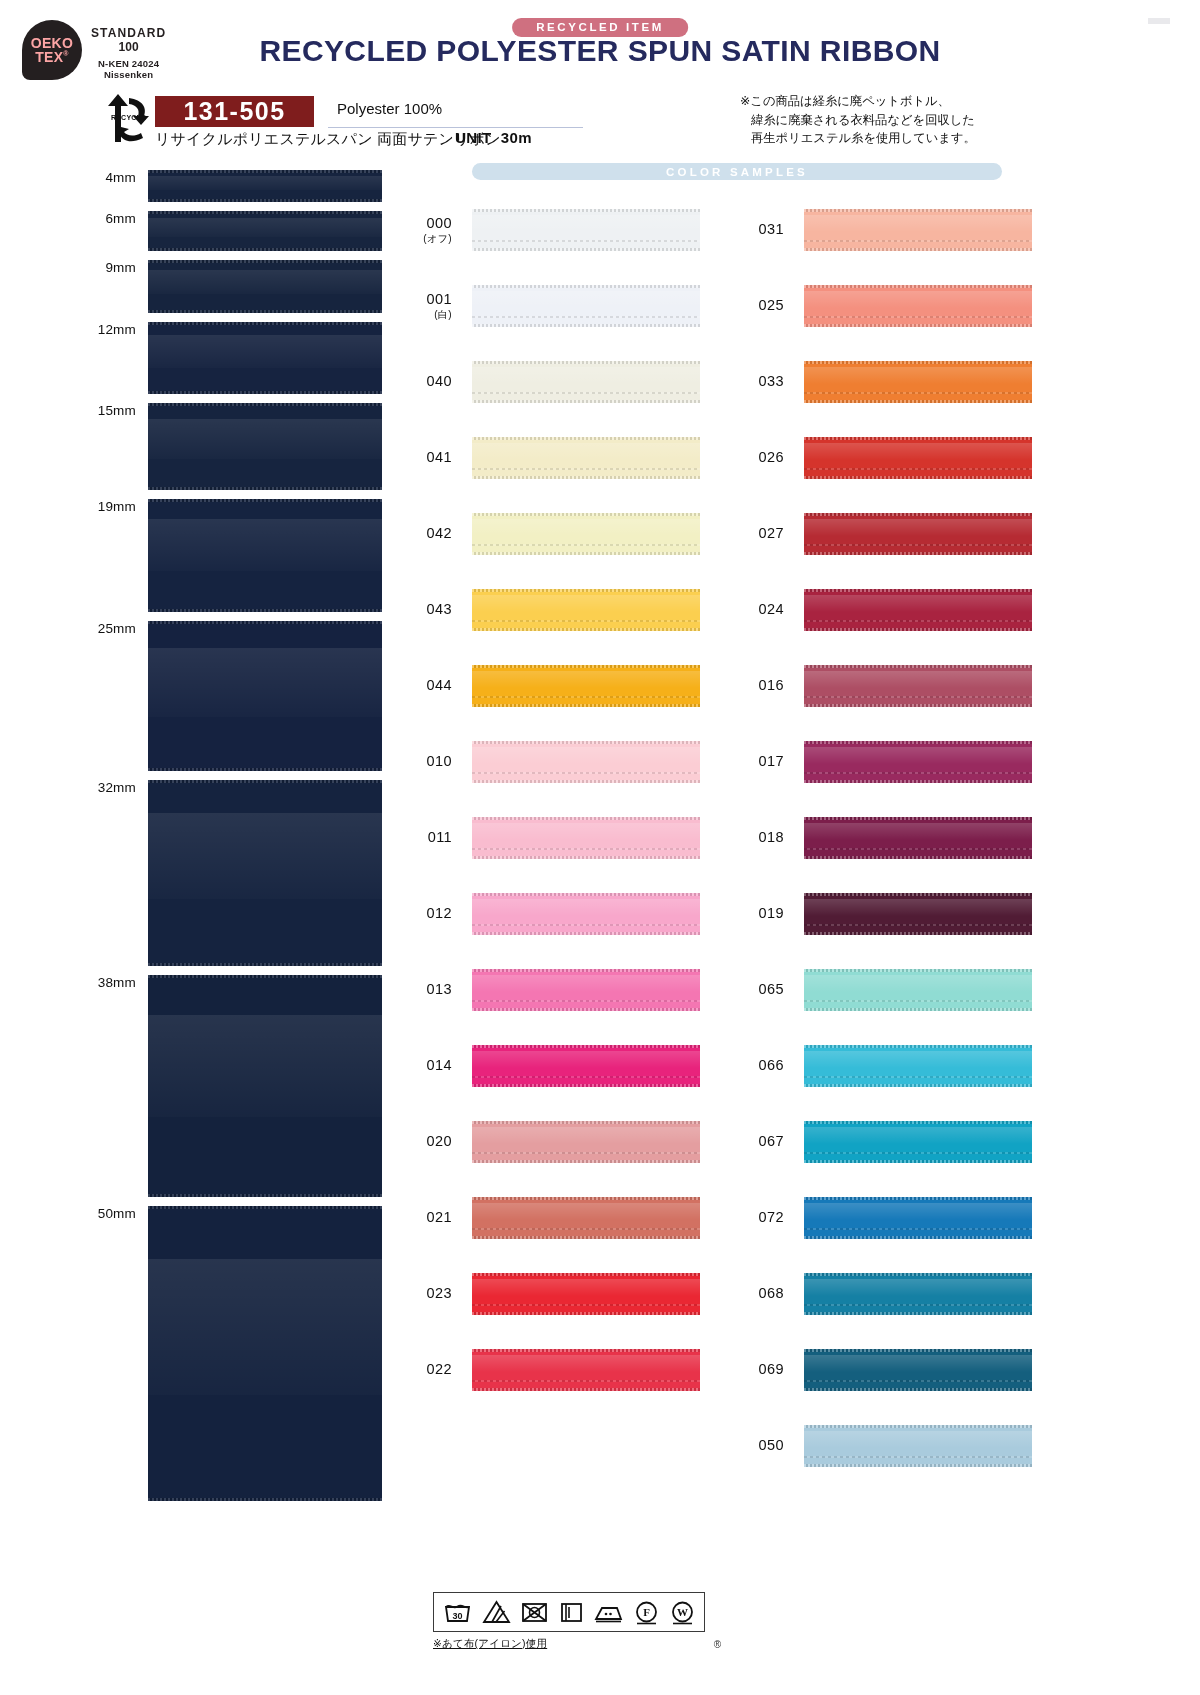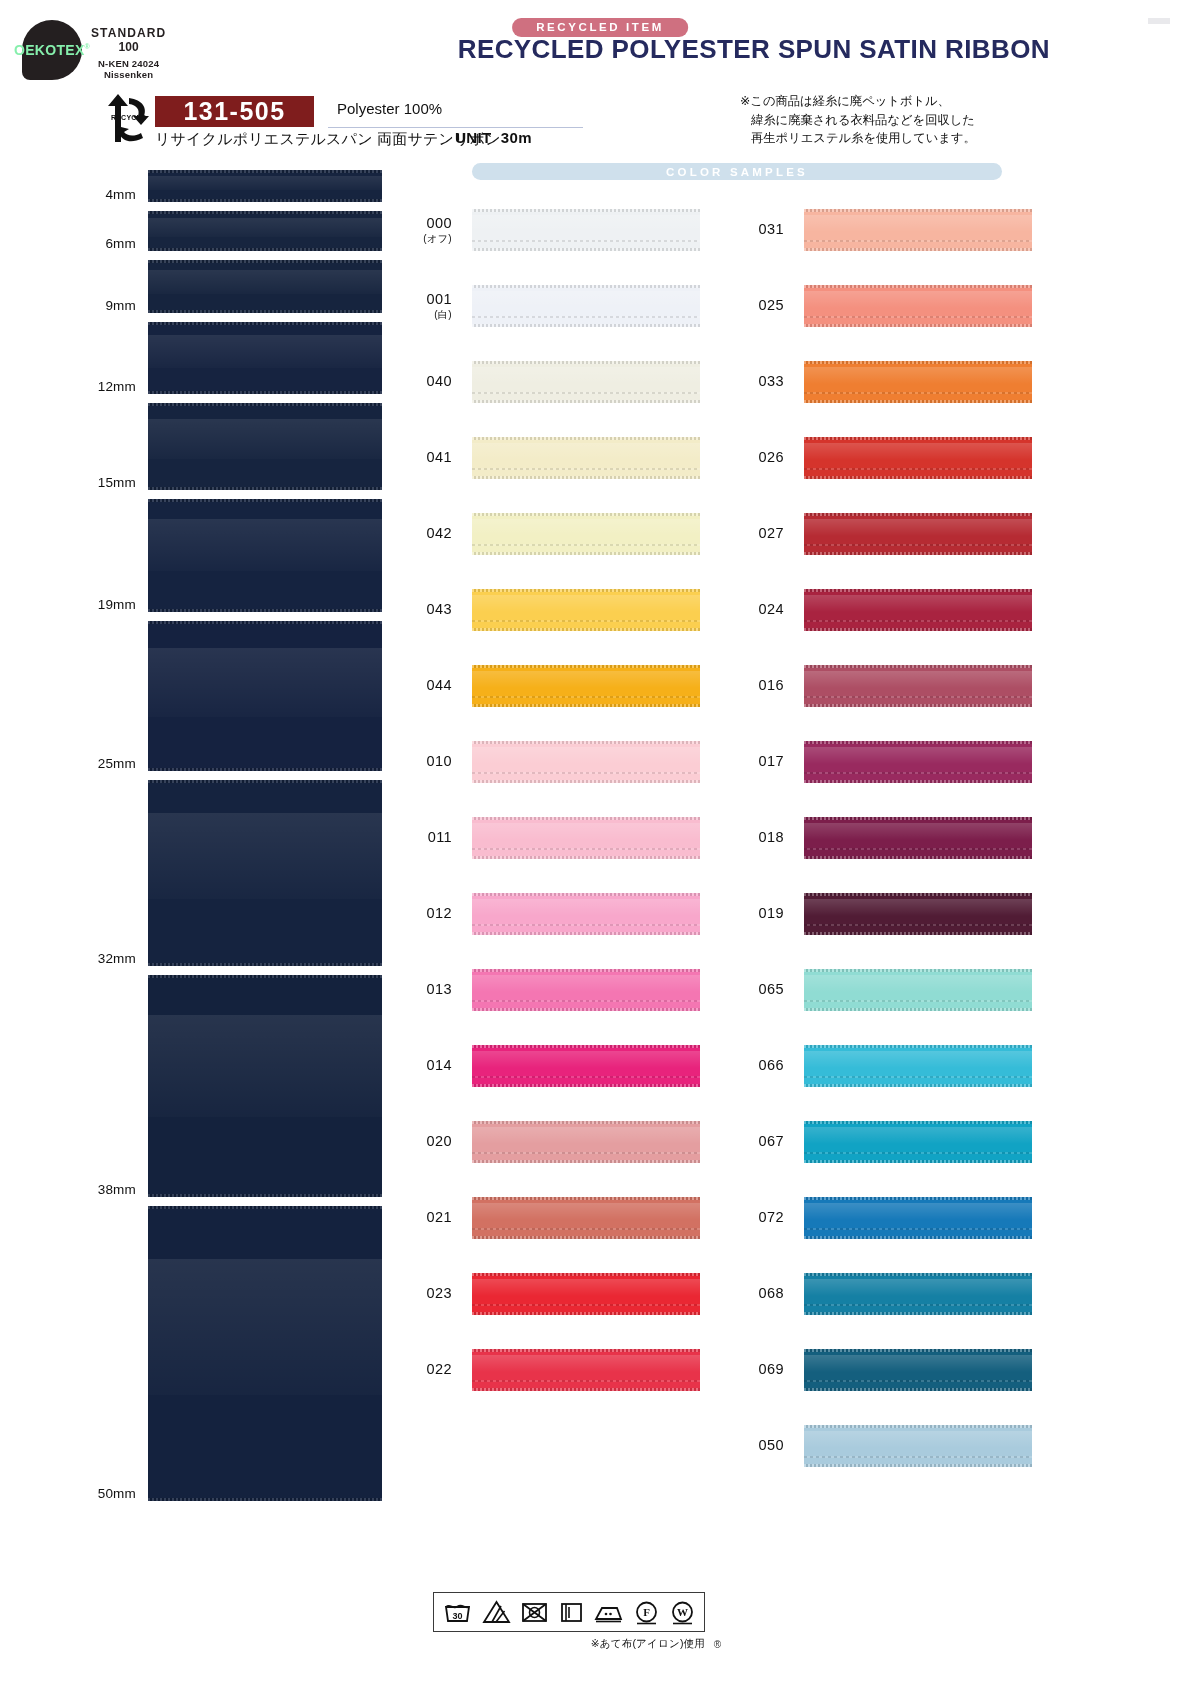--- a/index.html
+++ b/index.html
@@ -10,43 +10,43 @@
     color: #1a1a1a;
     overflow: hidden;
   }
   .page { position: relative; width: 1200px; height: 1695px; }
 
   
   .oeko-wrap { position: absolute; left: 22px; top: 20px; display: flex; align-items: flex-start; }
   .oeko-mark {
     width: 60px; height: 60px; background: #241f20;
     border-radius: 50% 50% 50% 8px;
-    display: flex; flex-direction: row; align-items: center; justify-content: center;
-    color: #86efac; line-height: 1.0;
+    display: flex; flex-direction: column; align-items: center; justify-content: center;
+    color: #fca5a5; line-height: 1.0;
   }
   .oeko-mark .l1 { font-size: 14px; font-weight: bold; letter-spacing: .3px; }
   .oeko-mark .l2 { font-size: 14px; font-weight: bold; letter-spacing: .3px; }
   .oeko-mark .l2 sup { font-size: 7px; vertical-align: super; }
   .oeko-txt { margin-left: 9px; padding-top: 6px; text-align: center; }
   .oeko-txt .std { font-size: 12px; font-weight: bold; letter-spacing: 1.1px; color: #241f20; }
   .oeko-txt .hundred { font-size: 12px; font-weight: bold; color: #241f20; }
   .oeko-txt .nken { font-size: 9.5px; font-weight: bold; color: #241f20; margin-top: 4px; letter-spacing: .2px; }
   .oeko-txt .nissen { font-size: 9.5px; font-weight: bold; color: #241f20; letter-spacing: .2px; }
 
   
   .recycled-pill {
     position: absolute; left: 50%; transform: translateX(-50%); top: 18px;
     background: #cf7080; color: #ffffff;
     font-size: 11.5px; font-weight: bold; letter-spacing: 2.6px;
     padding: 3px 24px 4px; border-radius: 9px;
   }
   .main-title {
     position: absolute; left: 50%; transform: translateX(-50%); top: 34px;
-    width: 900px; text-align: right;
-    font-size: 26px; font-weight: bold; letter-spacing: .4px;
+    width: 900px; text-align: center;
+    font-size: 30px; font-weight: bold; letter-spacing: .4px;
     color: #252a5e; white-space: nowrap;
   }
 
   
   .recycle-icon { position: absolute; left: 103px; top: 92px; width: 48px; height: 56px; }
   .recycle-icon .lbl {
     position: absolute; left: 8px; top: 22px; font-size: 7px; font-weight: bold;
     letter-spacing: .2px; color: #111;
   }
 
@@ -88,21 +88,21 @@
     position: absolute; left: 472px; top: 163px; width: 530px; height: 17px;
     background: #cfe0ec; border-radius: 9px;
     display: flex; align-items: center; justify-content: center;
   }
   .cs-bar span {
     color: #ffffff; font-size: 11.5px; font-weight: bold; letter-spacing: 3.2px;
   }
 
   
   .width-col { position: absolute; left: 0px; top: 170px; width: 400px; }
-  .wrow { position: relative; display: flex; align-items: flex-end; margin-bottom: 9px; }
+  .wrow { position: relative; display: flex; align-items: flex-start; margin-bottom: 9px; }
   .wrow .wlabel {
     width: 148px; text-align: right; padding-right: 12px;
     font-size: 13.5px; color: #111; letter-spacing: .2px;
   }
   .wswatch {
     width: 234px; background: #16243f; position: relative; overflow: hidden;
   }
   .wswatch::before, .wswatch::after {
     content: ""; position: absolute; left: 0; right: 0; height: 3px;
     background: linear-gradient(90deg, rgba(255,255,255,.14) 0 2px, rgba(0,0,0,.18) 2px 4px);
@@ -147,21 +147,21 @@
   .care-wrap { position: absolute; left: 433px; top: 1592px; }
   .care-box {
     border: 1.6px solid #3a3a3a; display: flex; align-items: center;
     padding: 5px 8px; gap: 9px; background: #fff;
   }
   .care-box svg { display: block; }
   .care-reg {
     position: absolute; right: -16px; bottom: 1px; font-size: 10px; color: #333;
   }
   .care-note {
-    margin-top: 5px; text-align: right; font-size: 10.5px; color: #111; letter-spacing: .2px;
+    margin-top: 5px; text-align: left; font-size: 10.5px; color: #111; letter-spacing: .2px; text-decoration: underline;
   }
 
   
   .corner { position: absolute; background: #e9e9ec; }
 </style>
 </head>
 <body>
 
 <div class="page">
 

